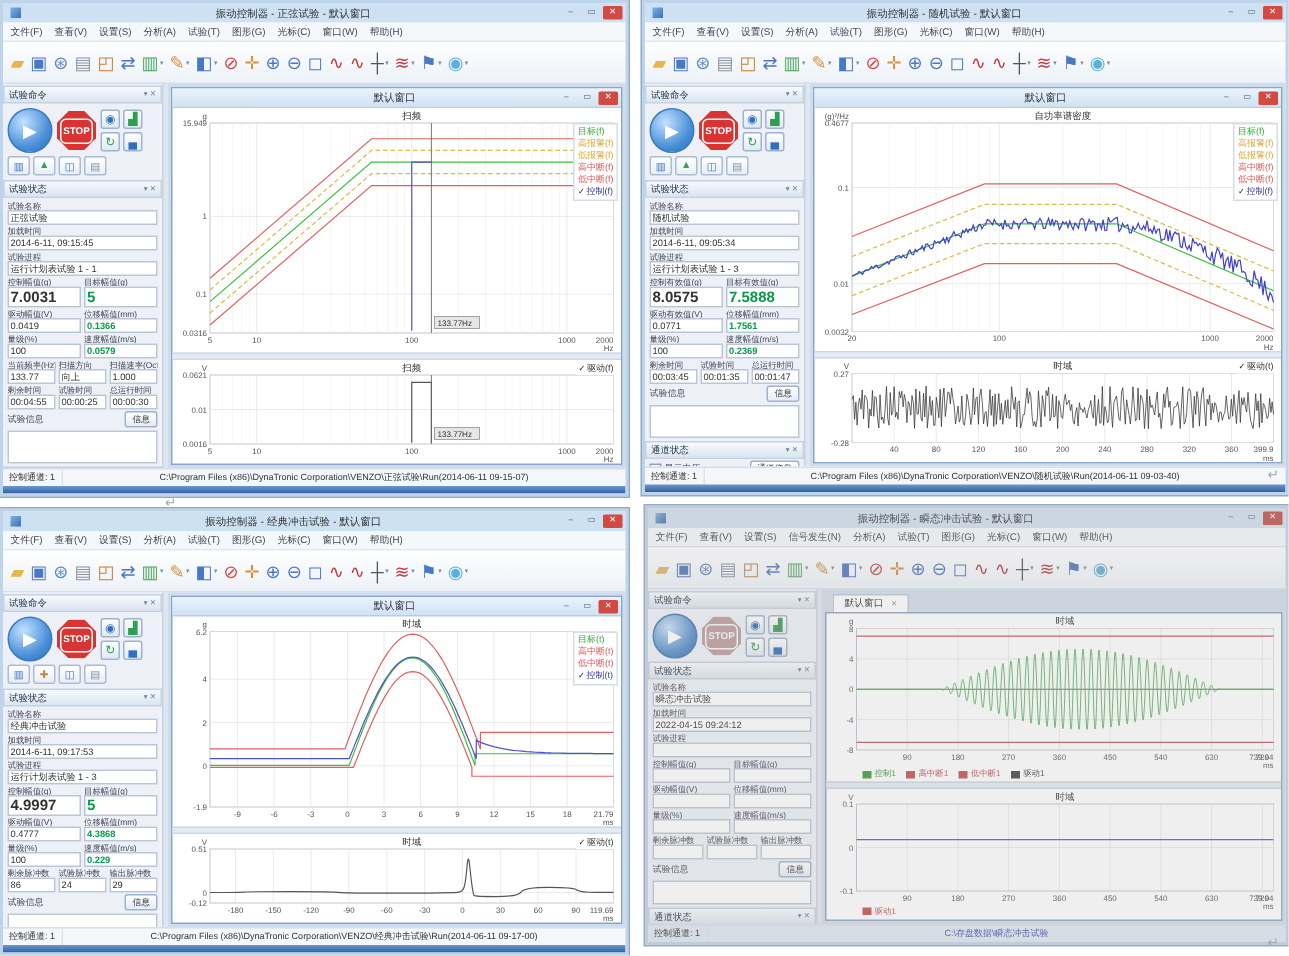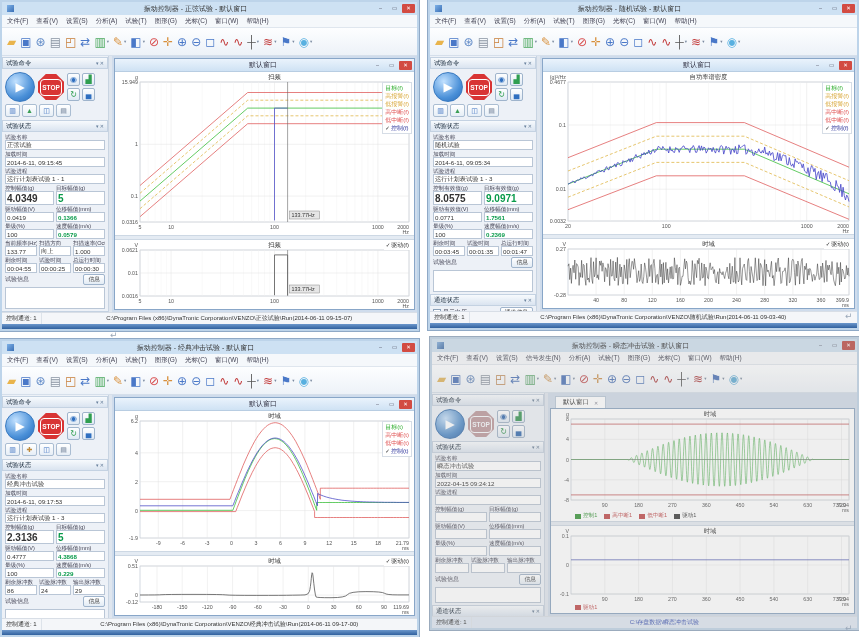--- a/index.html
+++ b/index.html
@@ -230,21 +230,21 @@
         <div class="field" data-w="full">
           <div class="lab">加载时间</div>
           <div class="val">2014-6-11, 09:15:45</div>
         </div>
         <div class="field" data-w="full">
           <div class="lab">试验进程</div>
           <div class="val">运行计划表试验 1 - 1</div>
         </div>
         <div class="field" data-w="half" data-big="true">
           <div class="lab">控制幅值(g)</div>
-          <div class="val">4.0349</div>
+          <div class="val">7.0031</div>
         </div>
         <div class="field" data-w="half" data-big="true" data-green="true">
           <div class="lab">目标幅值(g)</div>
           <div class="val">5</div>
         </div>
         <div class="field" data-w="half">
           <div class="lab">驱动幅值(V)</div>
           <div class="val">0.0419</div>
         </div>
         <div class="field" data-w="half" data-green="true">
@@ -537,21 +537,21 @@
         <div class="field" data-w="full">
           <div class="lab">试验进程</div>
           <div class="val">运行计划表试验 1 - 3</div>
         </div>
         <div class="field" data-w="half" data-big="true">
           <div class="lab">控制有效值(g)</div>
           <div class="val">8.0575</div>
         </div>
         <div class="field" data-w="half" data-big="true" data-green="true">
           <div class="lab">目标有效值(g)</div>
-          <div class="val">9.0971</div>
+          <div class="val">7.5888</div>
         </div>
         <div class="field" data-w="half">
           <div class="lab">驱动有效值(V)</div>
           <div class="val">0.0771</div>
         </div>
         <div class="field" data-w="half" data-green="true">
           <div class="lab">位移幅值(mm)</div>
           <div class="val">1.7561</div>
         </div>
         <div class="field" data-w="half">
@@ -807,21 +807,21 @@
         <div class="field" data-w="full">
           <div class="lab">加载时间</div>
           <div class="val">2014-6-11, 09:17:53</div>
         </div>
         <div class="field" data-w="full">
           <div class="lab">试验进程</div>
           <div class="val">运行计划表试验 1 - 3</div>
         </div>
         <div class="field" data-w="half" data-big="true">
           <div class="lab">控制幅值(g)</div>
-          <div class="val">2.3136</div>
+          <div class="val">4.9997</div>
         </div>
         <div class="field" data-w="half" data-big="true" data-green="true">
           <div class="lab">目标幅值(g)</div>
           <div class="val">5</div>
         </div>
         <div class="field" data-w="half">
           <div class="lab">驱动幅值(V)</div>
           <div class="val">0.4777</div>
         </div>
         <div class="field" data-w="half" data-green="true">

